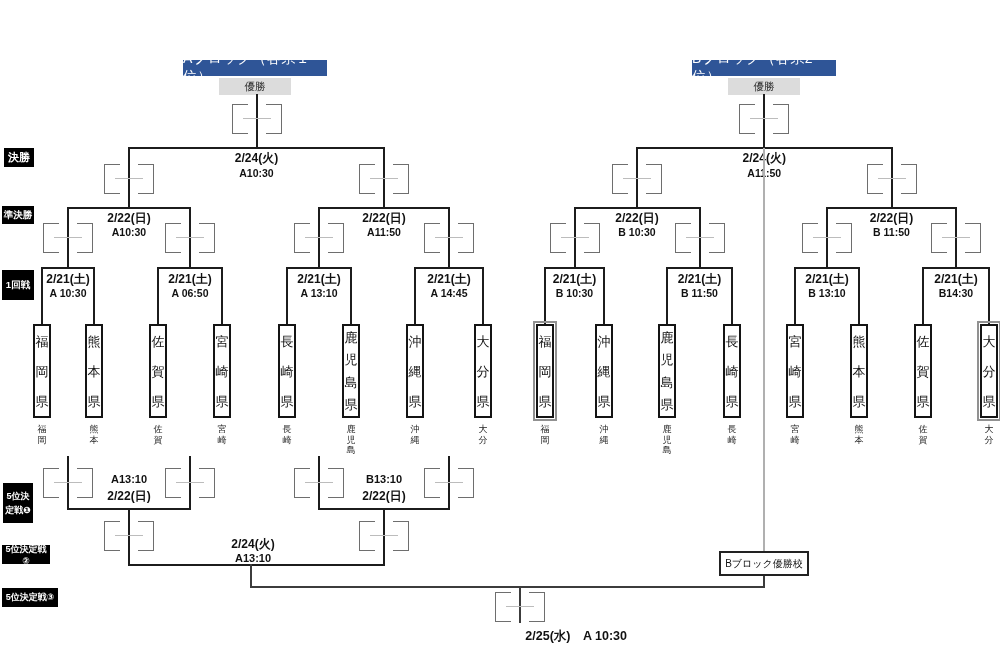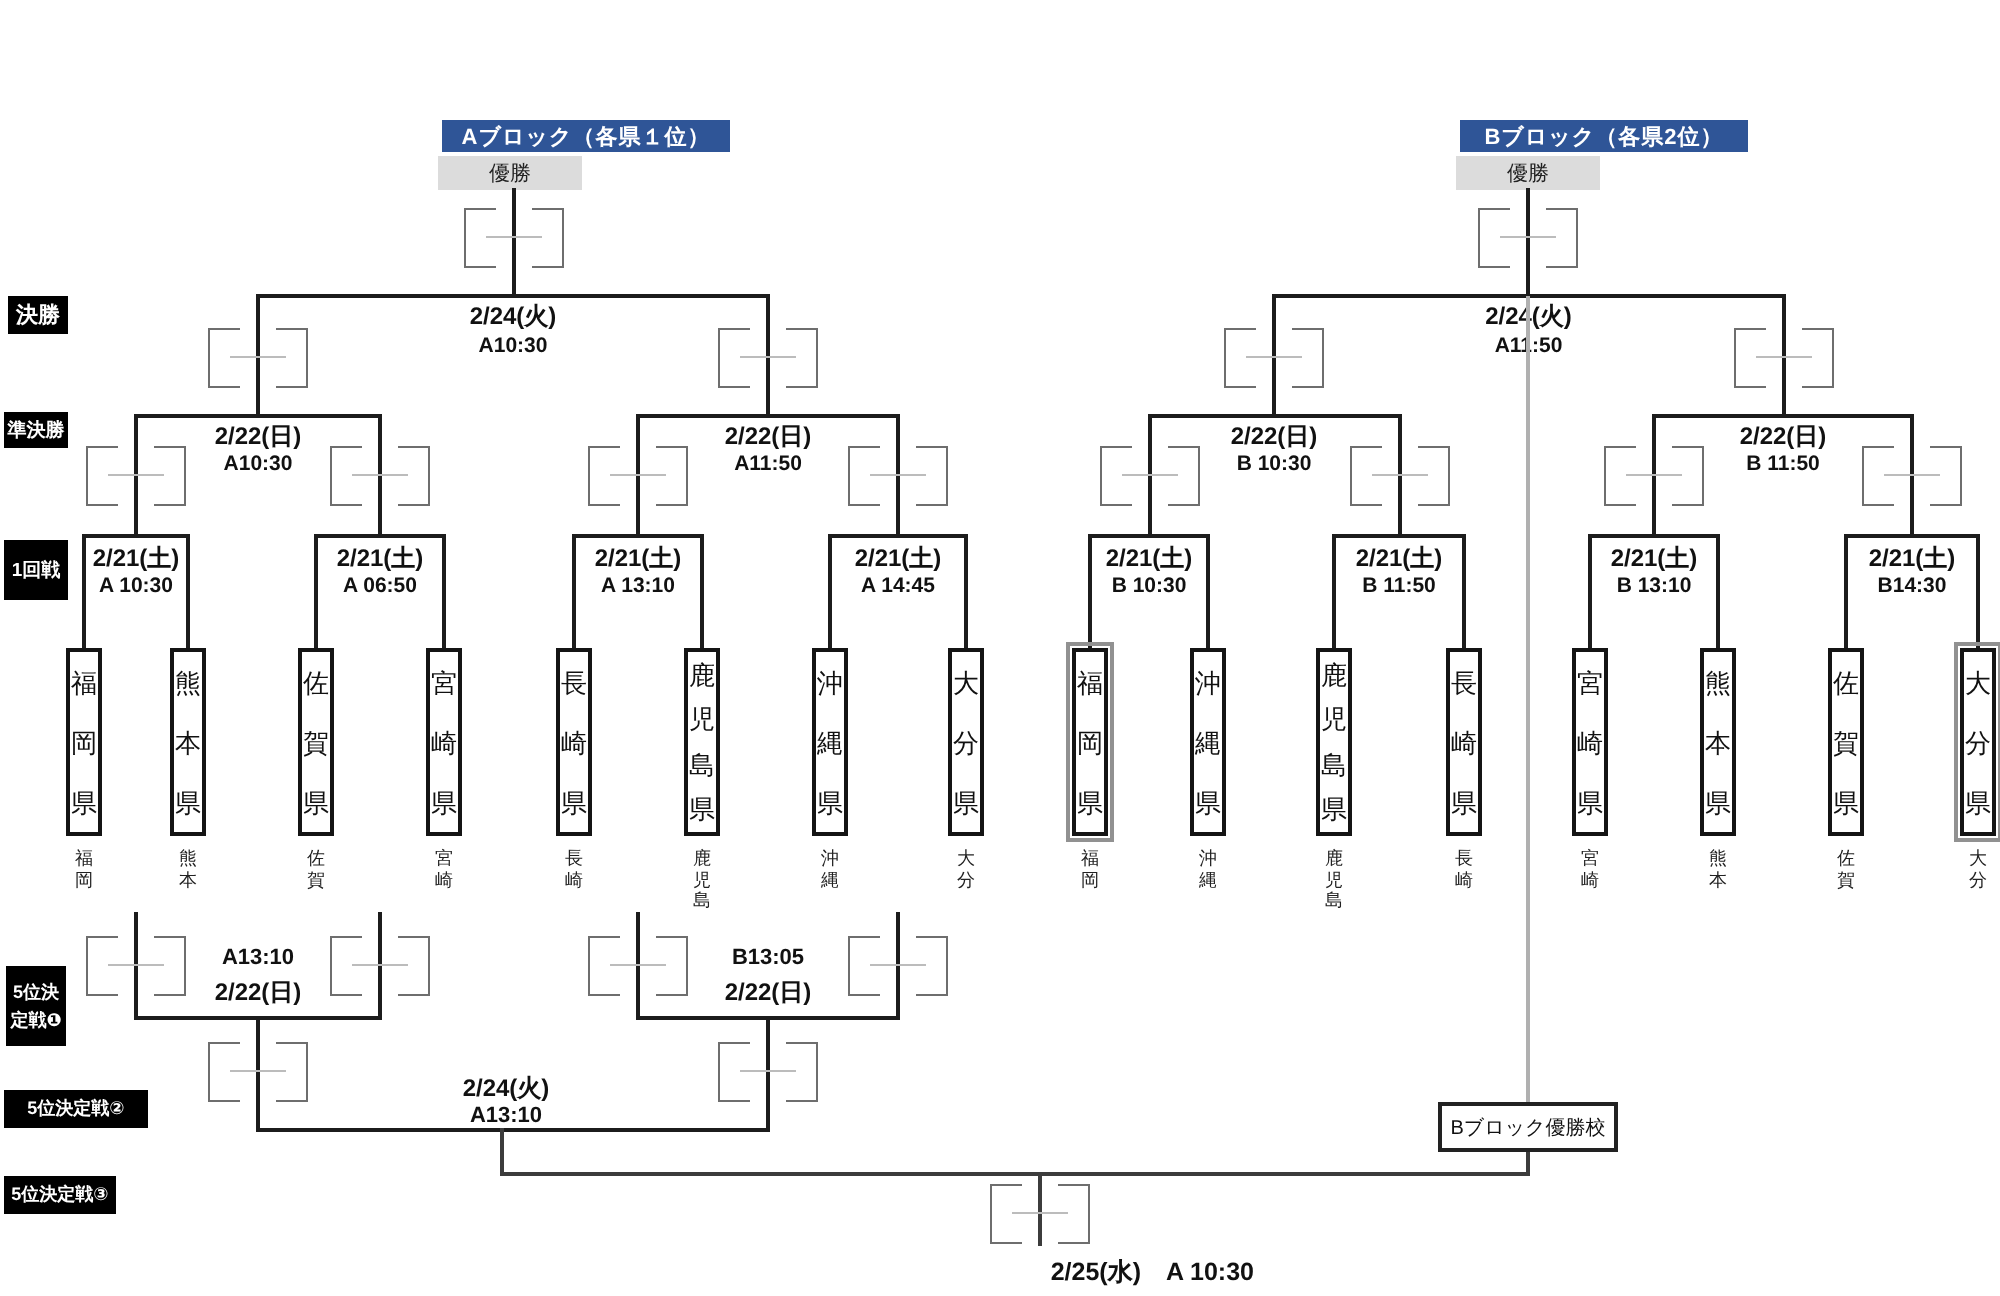--- a/index.html
+++ b/index.html
@@ -7,22 +7,22 @@
     --line:#1c1c1c; --sbc:#6e6e6e; --wline:#b0b0b0;
   }
   html,body{margin:0;padding:0;background:#ffffff;}
   .stage{position:relative;width:1000px;height:648px;background:#fff;overflow:hidden;
          font-family:"Liberation Sans","DejaVu Sans",sans-serif;color:#111;}
   .title{position:absolute;top:4px;left:0;width:100%;text-align:center;
          font-size:15px;font-weight:700;letter-spacing:.5px;}
   .rl{position:absolute;background:var(--label-bg);color:#fff;font-weight:700;
       display:flex;align-items:center;justify-content:center;text-align:center;}
   .rl.col{flex-direction:column;line-height:14px;}
-  .blk-header{position:absolute;background:var(--header-bg);color:#fff;font-weight:700;
-      font-size:11px;display:flex;align-items:center;justify-content:center;letter-spacing:.5px;margin-left:38px;}
+  .blk-header{position:absolute;background:var(--header-bg);color:#fff;font-weight:400;
+      font-size:14px;display:flex;align-items:center;justify-content:center;letter-spacing:.5px;}
   .yusho{position:absolute;background:var(--champ-bg);color:#222;font-size:10.5px;
       display:flex;align-items:center;justify-content:center;}
   .line{position:absolute;background:var(--line);}
   .gline{position:absolute;background:var(--wline);}
   .dline{position:absolute;background:#3c3c3c;}
   .sb{position:absolute;width:50px;height:30px;}
   .sb span{position:absolute;box-sizing:border-box;}
   .sb .l{left:0;top:0;width:16px;height:30px;border:1.5px solid var(--sbc);border-right:none;}
   .sb .r{right:0;top:0;width:16px;height:30px;border:1.5px solid var(--sbc);border-left:none;}
   .sb .d{left:11px;top:14px;width:28px;height:1px;background:#bcbcbc;}
@@ -43,21 +43,21 @@
 <div class="stage">
 
 
   <div class="rl" style="left:4px;top:148px;width:30px;height:19px;font-size:11px">決勝</div>
   <div class="rl" style="left:2px;top:206px;width:32px;height:18px;font-size:9.5px">準決勝</div>
   <div class="rl" style="left:2px;top:270px;width:32px;height:30px;font-size:9.5px">1回戦</div>
   <div class="rl col" style="left:3px;top:483px;width:30px;height:40px;font-size:9px">
     <span>5位決</span>
     <span>定戦❶</span>
   </div>
-  <div class="rl" style="left:2px;top:545px;width:72px;height:19px;font-size:9px">5位決定戦②</div>
+  <div class="rl" style="left:2px;top:545px;width:48px;height:19px;font-size:9px">5位決定戦②</div>
   <div class="rl" style="left:2px;top:588px;width:56px;height:19px;font-size:9px">5位決定戦③</div>
 
   <div class="blk-header" style="left:183px;top:60px;width:144px;height:16px">Aブロック（各県１位）</div>
   <div class="blk-header" style="left:692px;top:60px;width:144px;height:16px">Bブロック（各県2位）</div>
   <div class="yusho" style="left:219px;top:78px;width:72px;height:17px">優勝</div>
   <div class="yusho" style="left:728px;top:78px;width:72px;height:17px">優勝</div>
 
   <div id="draw">
       <div class="line" style="left: 255.5px; top: 94px; width: 2px; height: 55px;"></div>
       <div class="sb" style="left: 231.5px; top: 104px;">
@@ -376,21 +376,21 @@
       <div class="line" style="left: 67px; top: 508px; width: 124px; height: 2px;"></div>
       <div class="line" style="left: 318px; top: 508px; width: 132px; height: 2px;"></div>
       <div class="mt" style="left: 59px; top: 473px; font-size: 11px;">A13:10</div>
       <div class="mt" style="left: 59px; top: 488px; font-size: 12px;">2/22(日)</div>
       <div class="line" style="left: 128px; top: 508px; width: 2px; height: 58px;"></div>
       <div class="sb" style="left: 104px; top: 521px;">
         <span class="l"></span>
         <span class="r"></span>
         <span class="d"></span>
       </div>
-      <div class="mt" style="left: 314px; top: 473px; font-size: 11px;">B13:05</div>
+      <div class="mt" style="left: 314px; top: 473px; font-size: 11px;">B13:10</div>
       <div class="mt" style="left: 314px; top: 488px; font-size: 12px;">2/22(日)</div>
       <div class="line" style="left: 383px; top: 508px; width: 2px; height: 58px;"></div>
       <div class="sb" style="left: 359px; top: 521px;">
         <span class="l"></span>
         <span class="r"></span>
         <span class="d"></span>
       </div>
       <div class="line" style="left: 128px; top: 564px; width: 257px; height: 2px;"></div>
       <div class="mt" style="left: 183px; top: 536px; font-size: 12px;">2/24(火)</div>
       <div class="mt" style="left: 183px; top: 552px; font-size: 11px;">A13:10</div>

